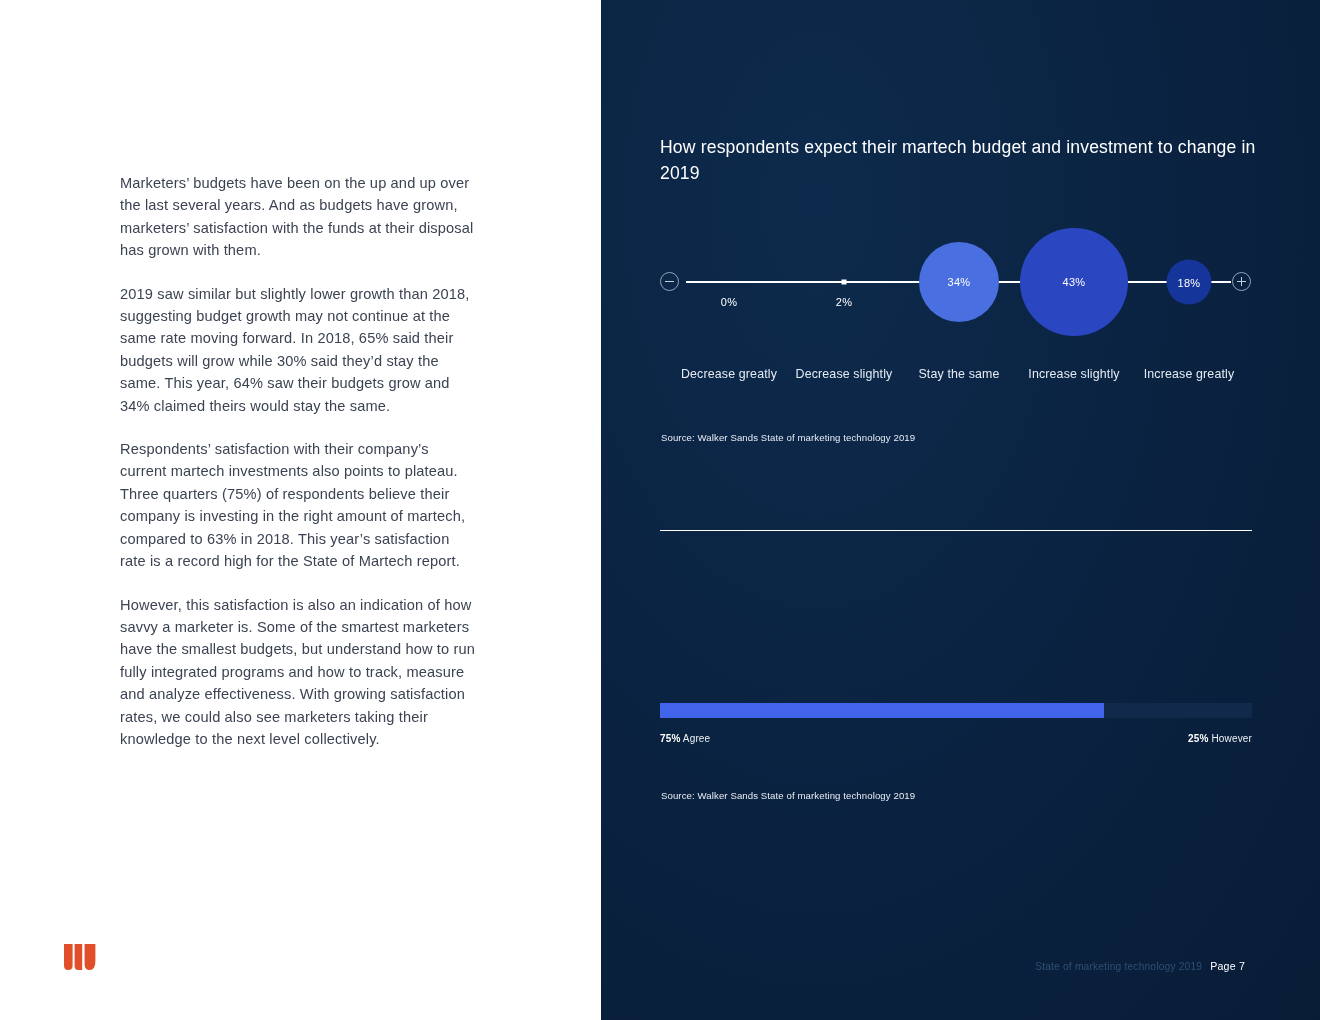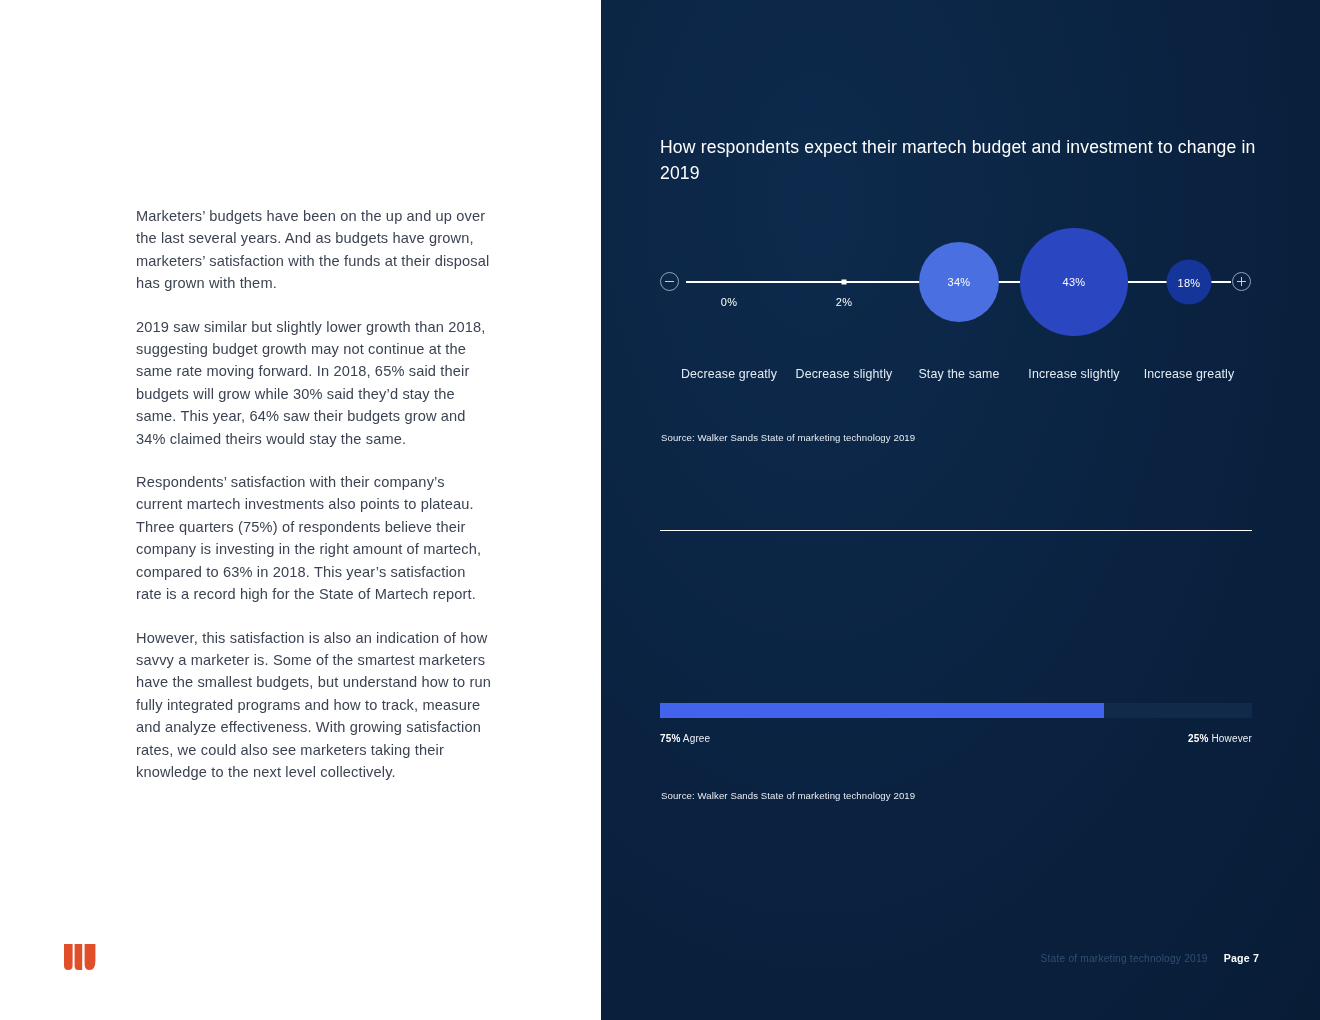--- a/index.html
+++ b/index.html
@@ -25,24 +25,23 @@
   
   .left-col {
     position: relative;
     width: 601px;
     height: 1020px;
     background: #ffffff;
     flex: 0 0 601px;
   }
   .body-copy {
     position: absolute;
-    left: 136px;
+    left: 120px;
     top: 172px;
     width: 358px;
-    margin-top: 33px;
   }
   .para {
     color: #3b4352;
     font-size: 14.6px;
     line-height: 22.4px;
     letter-spacing: 0.15px;
     margin: 0 0 21px 0;
   }
   .para:last-child { margin-bottom: 0; }
 
@@ -220,30 +219,30 @@
     margin-top: 15px;
     font-size: 10px;
     color: #eef2f7;
     letter-spacing: 0.15px;
   }
   .bar-labels b { font-weight: 700; color: #ffffff; }
 
   
   .footer {
     position: absolute;
-    right: 61px;
+    right: 75px;
     top: 952px;
     display: flex;
     align-items: flex-end;
-    gap: 16px;
+    gap: 8px;
     font-size: 10.2px;
     letter-spacing: 0.2px;
   }
   .footer-doc  { color: #2f4f73; }
-  .footer-page { color: #ffffff; font-weight: 700; font-size: 10.6px; }
+  .footer-page { color: #ffffff; font-weight: 400; font-size: 10.6px; margin-top: 8px; }
 </style>
 </head>
 <body>
 
 <div class="page">
 
   <div class="left-col">
 
     <div class="body-copy">
       <p class="para">Marketers’ budgets have been on the up and up over the last several years. And as budgets have grown, marketers’ satisfaction with the funds at their disposal has grown with them.</p>

